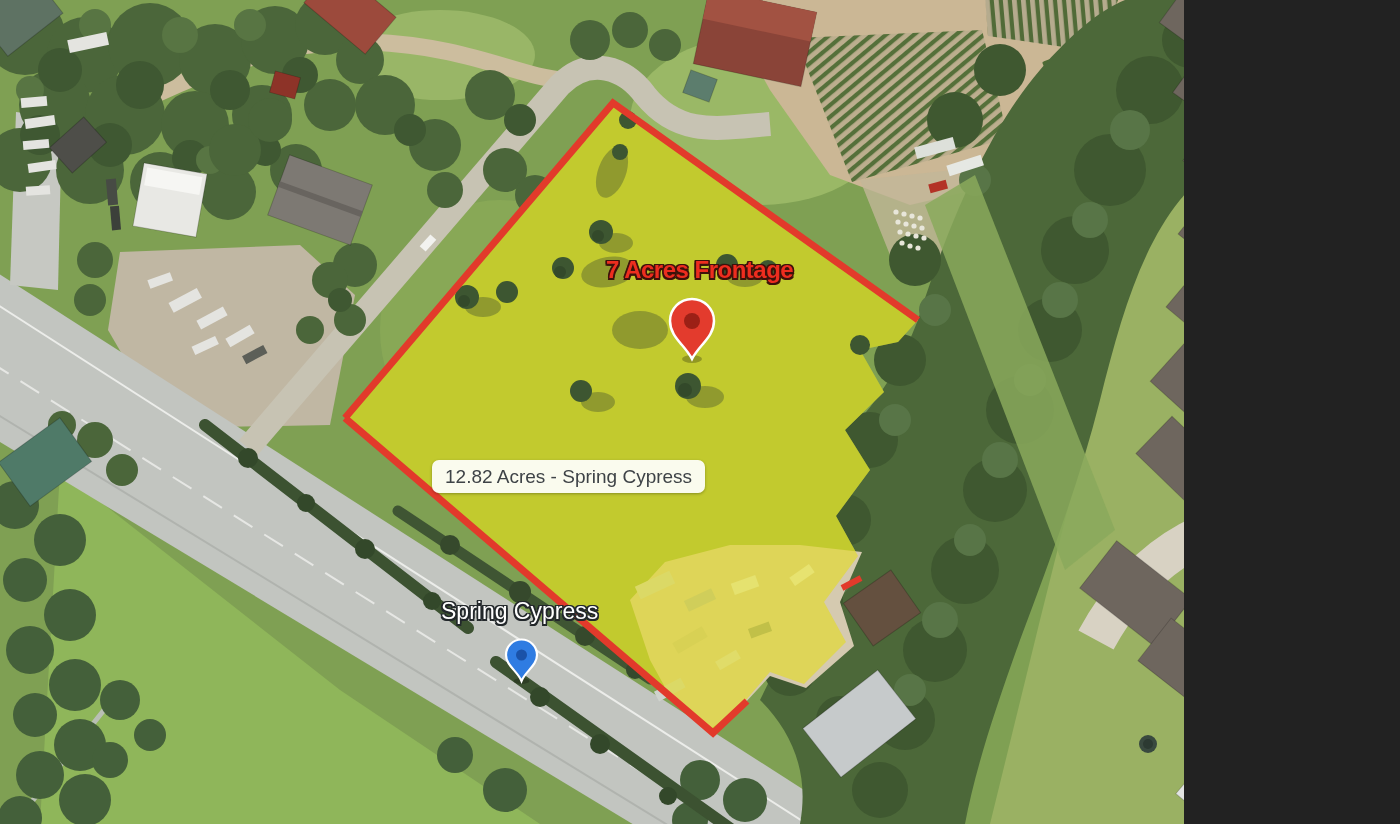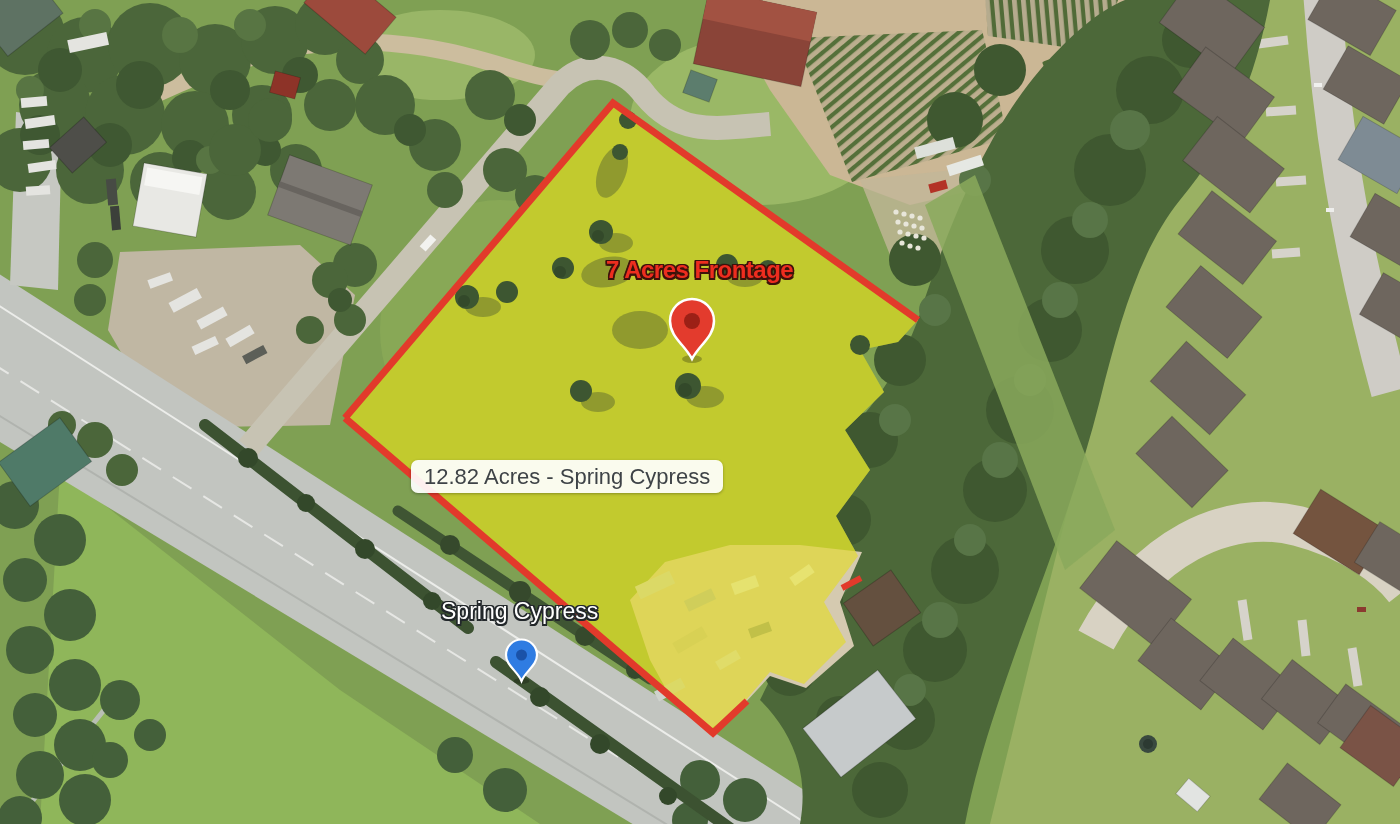--- a/index.html
+++ b/index.html
@@ -1,26 +1,26 @@
 <!DOCTYPE html>
 <html><head>
 <meta charset="utf-8">
 <style>
   html,body{margin:0;padding:0;background:#222;}
-  #viewport{position:relative;width:1400px;height:824px;overflow:hidden;
+  #viewport{position:relative;width:1184px;height:824px;overflow:hidden;
             font-family:"Liberation Sans",sans-serif;background:#7fa053;}
   #scene{position:absolute;left:0;top:0;}
   .map-label{position:absolute;white-space:nowrap;pointer-events:none;}
   #frontage-label{left:606px;top:256px;font-size:24px;font-weight:bold;letter-spacing:-0.5px;
      color:#ee2d1f;
      text-shadow:-1.5px -1.5px 0 #3f120b,1.5px -1.5px 0 #3f120b,-1.5px 1.5px 0 #3f120b,
                  1.5px 1.5px 0 #3f120b,0 -1.5px 0 #3f120b,0 1.5px 0 #3f120b,
                  -1.5px 0 0 #3f120b,1.5px 0 0 #3f120b;}
-  #acres-label{left:411px;top:460px;background:rgba(255,255,255,0.92);color:#3e4347;
-     font-size:22px;line-height:21px;padding:6px 13px;border-radius:7px;
+  #acres-label{left:432px;top:460px;background:rgba(255,255,255,0.92);color:#3e4347;
+     font-size:19px;line-height:21px;padding:6px 13px;border-radius:7px;
      box-shadow:0 1px 3px rgba(0,0,0,0.3);}
   #road-label{left:441px;top:598px;font-size:23px;font-weight:normal;color:#ffffff;
      text-shadow:-1.5px -1.5px 0 #23282b,1.5px -1.5px 0 #23282b,-1.5px 1.5px 0 #23282b,
                  1.5px 1.5px 0 #23282b,0 -1.5px 0 #23282b,0 1.5px 0 #23282b,
                  -1.5px 0 0 #23282b,1.5px 0 0 #23282b;}
 </style>
 </head>
 <body>
 
 <div id="viewport">

